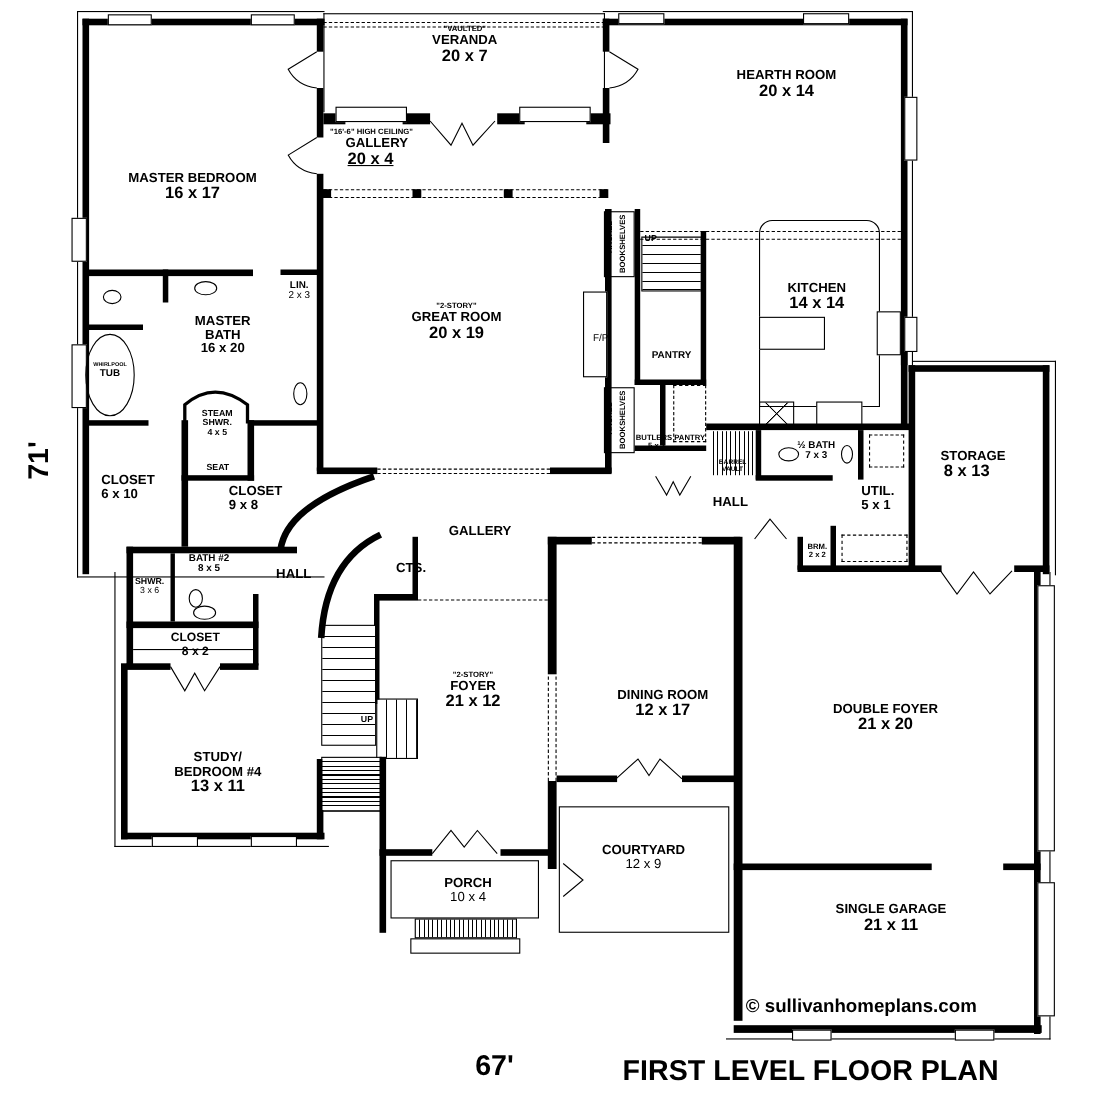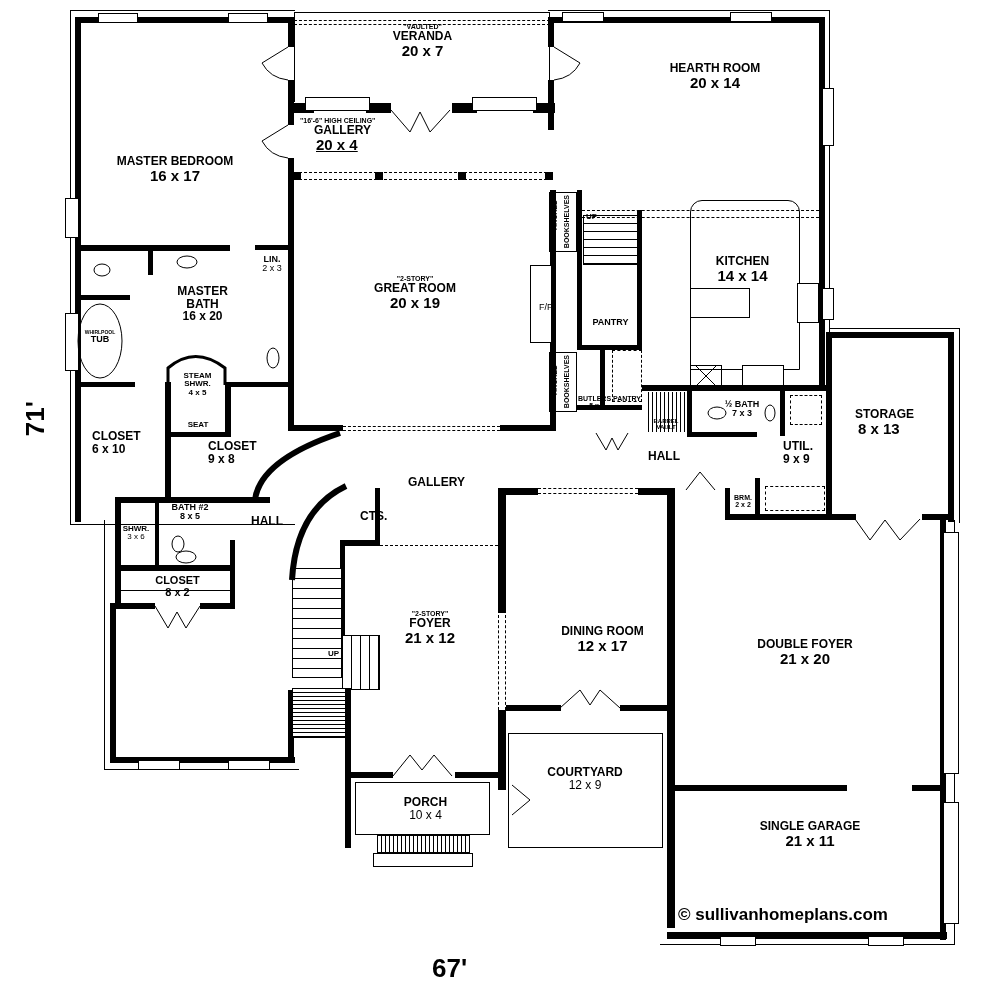--- a/index.html
+++ b/index.html
@@ -257,21 +257,21 @@
   <div class="lbl" style="left:208px;top:440px;text-align:left;">
     <span class="nm">CLOSET</span>
     <span class="nm">9 x 8</span>
   </div>
   <div class="lbl sm" style="left:722px;top:400px;width:40px;">
     <span class="nm">½ BATH</span>
     <span class="dm">7 x 3</span>
   </div>
   <div class="lbl" style="left:783px;top:440px;text-align:left;">
     <span class="nm">UTIL.</span>
-    <span class="nm">9 x 9</span>
+    <span class="nm">5 x 1</span>
   </div>
   <div class="lbl" style="left:731px;top:494px;width:24px;font-size:7px;">
     <span style="display:block;">BRM.</span>
     <span style="display:block;">2 x 2</span>
   </div>
   <div class="lbl" style="left:855px;top:408px;text-align:left;">
     <span class="nm">STORAGE</span>
     <span class="dm" style="padding-left:3px;">8 x 13</span>
   </div>
   <div class="lbl" style="left:648px;top:450px;">
@@ -310,29 +310,34 @@
     <span>UP</span>
   </div>
   <div class="lbl" style="left:550px;top:625px;width:105px;">
     <span class="nm">DINING ROOM</span>
     <span class="dm">12 x 17</span>
   </div>
   <div class="lbl" style="left:745px;top:638px;width:120px;">
     <span class="nm">DOUBLE FOYER</span>
     <span class="dm">21 x 20</span>
   </div>
+  <div class="lbl" style="left:148px;top:682px;width:100px;white-space:normal;">
+    <span class="nm">STUDY/ BEDROOM #4</span>
+    <span class="dm">13 x 11</span>
+  </div>
   <div class="lbl" style="left:540px;top:766px;width:90px;">
     <span class="nm">COURTYARD</span>
     <span class="nm" style="font-weight:normal;">12 x 9</span>
   </div>
   <div class="lbl" style="left:398px;top:796px;width:55px;">
     <span class="nm">PORCH</span>
     <span class="nm" style="font-weight:normal;">10 x 4</span>
   </div>
   <div class="lbl" style="left:745px;top:820px;width:130px;">
     <span class="nm">SINGLE GARAGE</span>
     <span class="dm">21 x 11</span>
   </div>
 
   <div class="lbl" style="left:678px;top:906px;font-size:17px;">© sullivanhomeplans.com</div>
   <div class="lbl" style="left:432px;top:955px;font-size:26px;">67'</div>
   <div class="lbl" style="left:18px;top:405px;font-size:26px;transform:rotate(-90deg);">71'</div>
+  <div class="lbl" style="left:566px;top:960px;font-size:26px;font-weight:900;">FIRST LEVEL FLOOR PLAN</div>
 </div>
 
 </body></html>

